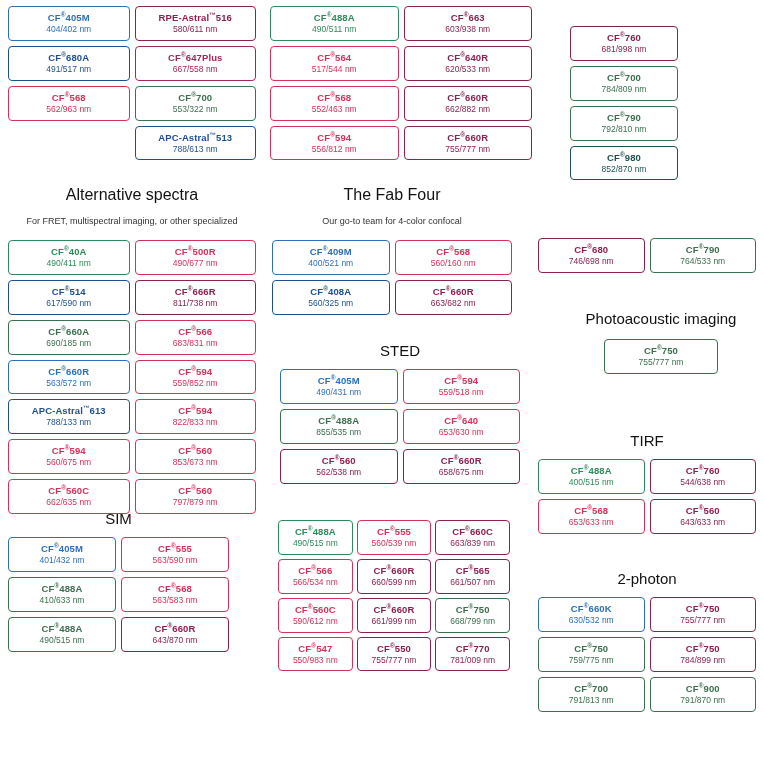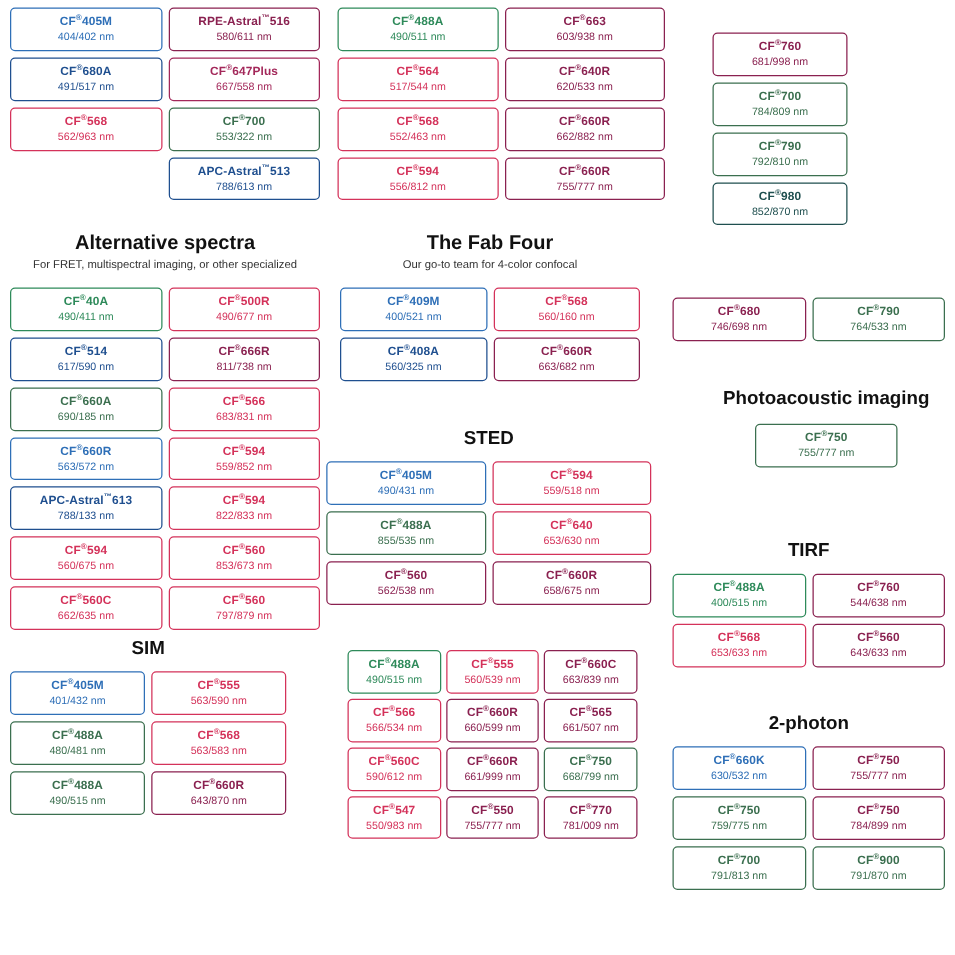--- a/index.html
+++ b/index.html
@@ -29,28 +29,28 @@
   .chip .ex{
     font-size:8.5px;
     margin-top:1px;
   }
   .grid{
     display:grid;
     gap:5px;
   }
   .sec-title{
     text-align:center;
-    font-weight:bold;
+    font-weight:normal;
     color:#111;
   }
   .sec-sub{
     text-align:center;
     font-size:9px;
     color:#333;
-    margin-top:2px;
+    margin-top:12px;
   }
   .abs{position:absolute;}
 </style>
 </head>
 <body>
 
 <div class="abs" style="left:8px; top:6px; width:248px;">
   <div class="grid sec-grid" style="grid-template-columns:repeat(2,1fr);">
       <div class="chip" style="border-color: rgb(46, 111, 183); color: rgb(46, 111, 183);">
         <div class="name">CF<sup>®</sup>405M</div>
@@ -224,21 +224,21 @@
         <div class="name">CF<sup>®</sup>408A</div>
         <div class="ex">560/325 nm</div>
       </div>
       <div class="chip" style="border-color: rgb(138, 33, 80); color: rgb(138, 33, 80);">
         <div class="name">CF<sup>®</sup>660R</div>
         <div class="ex">663/682 nm</div>
       </div>
     </div>
 </div>
 
-<div class="abs" style="left:261px; top:342px; width:260px;">
+<div class="abs" style="left:280px; top:342px; width:240px;">
   <div class="sec-title" style="font-size:15px;">STED</div>
   <div class="grid sec-grid" style="grid-template-columns:repeat(2,1fr); margin-top:10px;">
       <div class="chip" style="border-color: rgb(46, 111, 183); color: rgb(46, 111, 183);">
         <div class="name">CF<sup>®</sup>405M</div>
         <div class="ex">490/431 nm</div>
       </div>
       <div class="chip" style="border-color: rgb(212, 50, 90); color: rgb(212, 50, 90);">
         <div class="name">CF<sup>®</sup>594</div>
         <div class="ex">559/518 nm</div>
       </div>
@@ -312,21 +312,21 @@
       <div class="chip" style="border-color: rgb(46, 111, 183); color: rgb(46, 111, 183);">
         <div class="name">CF<sup>®</sup>405M</div>
         <div class="ex">401/432 nm</div>
       </div>
       <div class="chip" style="border-color: rgb(212, 50, 90); color: rgb(212, 50, 90);">
         <div class="name">CF<sup>®</sup>555</div>
         <div class="ex">563/590 nm</div>
       </div>
       <div class="chip" style="border-color: rgb(59, 111, 79); color: rgb(59, 111, 79);">
         <div class="name">CF<sup>®</sup>488A</div>
-        <div class="ex">480/481 nm</div>
+        <div class="ex">410/633 nm</div>
       </div>
       <div class="chip" style="border-color: rgb(212, 50, 90); color: rgb(212, 50, 90);">
         <div class="name">CF<sup>®</sup>568</div>
         <div class="ex">563/583 nm</div>
       </div>
       <div class="chip" style="border-color: rgb(59, 111, 79); color: rgb(59, 111, 79);">
         <div class="name">CF<sup>®</sup>488A</div>
         <div class="ex">490/515 nm</div>
       </div>
       <div class="chip" style="border-color: rgb(138, 33, 80); color: rgb(138, 33, 80);">

